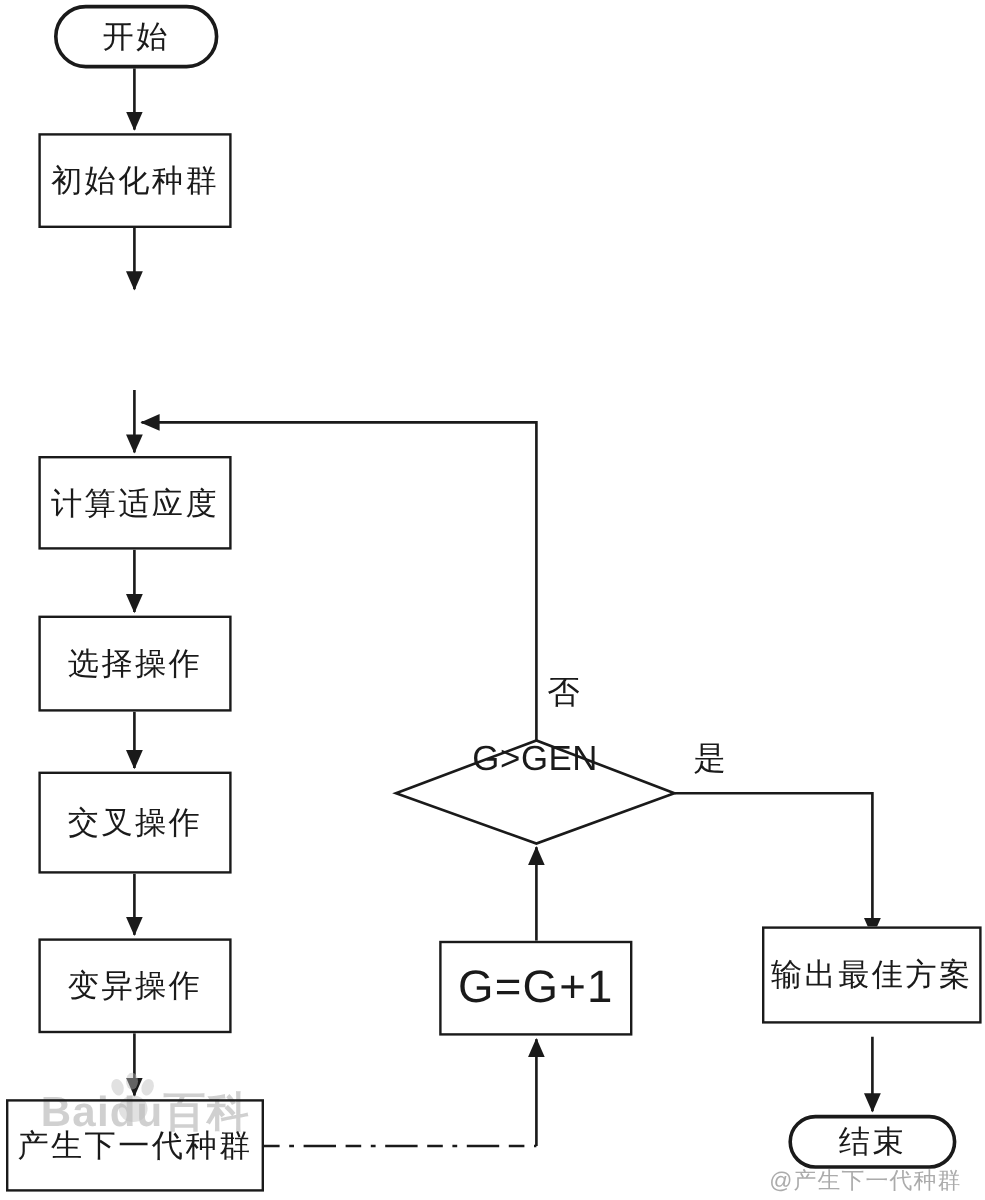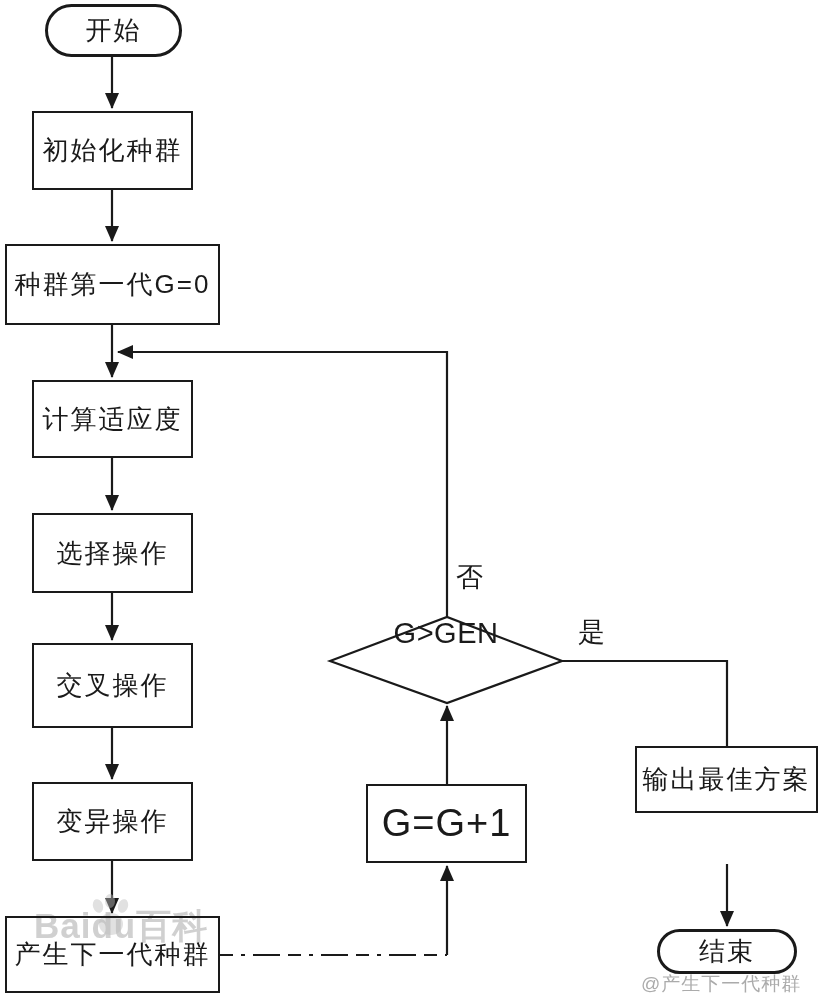--- a/index.html
+++ b/index.html
@@ -73,23 +73,20 @@
   </svg>
 
   <div class="node terminal" style="left:45px;top:4px;width:137px;height:53px;">
     <span>开始</span>
   </div>
 
   <div class="node" style="left:32px;top:111px;width:161px;height:79px;">
     <span>初始化种群</span>
   </div>
 
-  <div class="node" style="left:5px;top:244px;width:215px;height:81px;">
-    <span>种群第一代G=0</span>
-  </div>
 
   <div class="node" style="left:32px;top:380px;width:161px;height:78px;">
     <span>计算适应度</span>
   </div>
 
   <div class="node" style="left:32px;top:513px;width:161px;height:80px;">
     <span>选择操作</span>
   </div>
 
   <div class="node" style="left:32px;top:782px;width:161px;height:79px;">
@@ -105,21 +102,21 @@
   </div>
 
   <div class="node latin" style="left:366px;top:784px;width:161px;height:79px;">
     <span>G=G+1</span>
   </div>
 
   <div class="diamond-text" style="left:330px;top:617px;width:232px;height:86px;">
     <span>G&gt;GEN</span>
   </div>
 
-  <div class="node" style="left:635px;top:746px;width:183px;height:67px;">
+  <div class="node" style="left:635px;top:772px;width:183px;height:81px;">
     <span>输出最佳方案</span>
   </div>
 
   <div class="node terminal" style="left:657px;top:929px;width:140px;height:45px;border-radius:23px;background:transparent;">
     <span>结束</span>
   </div>
 
   <div class="edge-label" style="left:456px;top:564px;">否</div>
   <div class="edge-label" style="left:578px;top:619px;">是</div>
 

